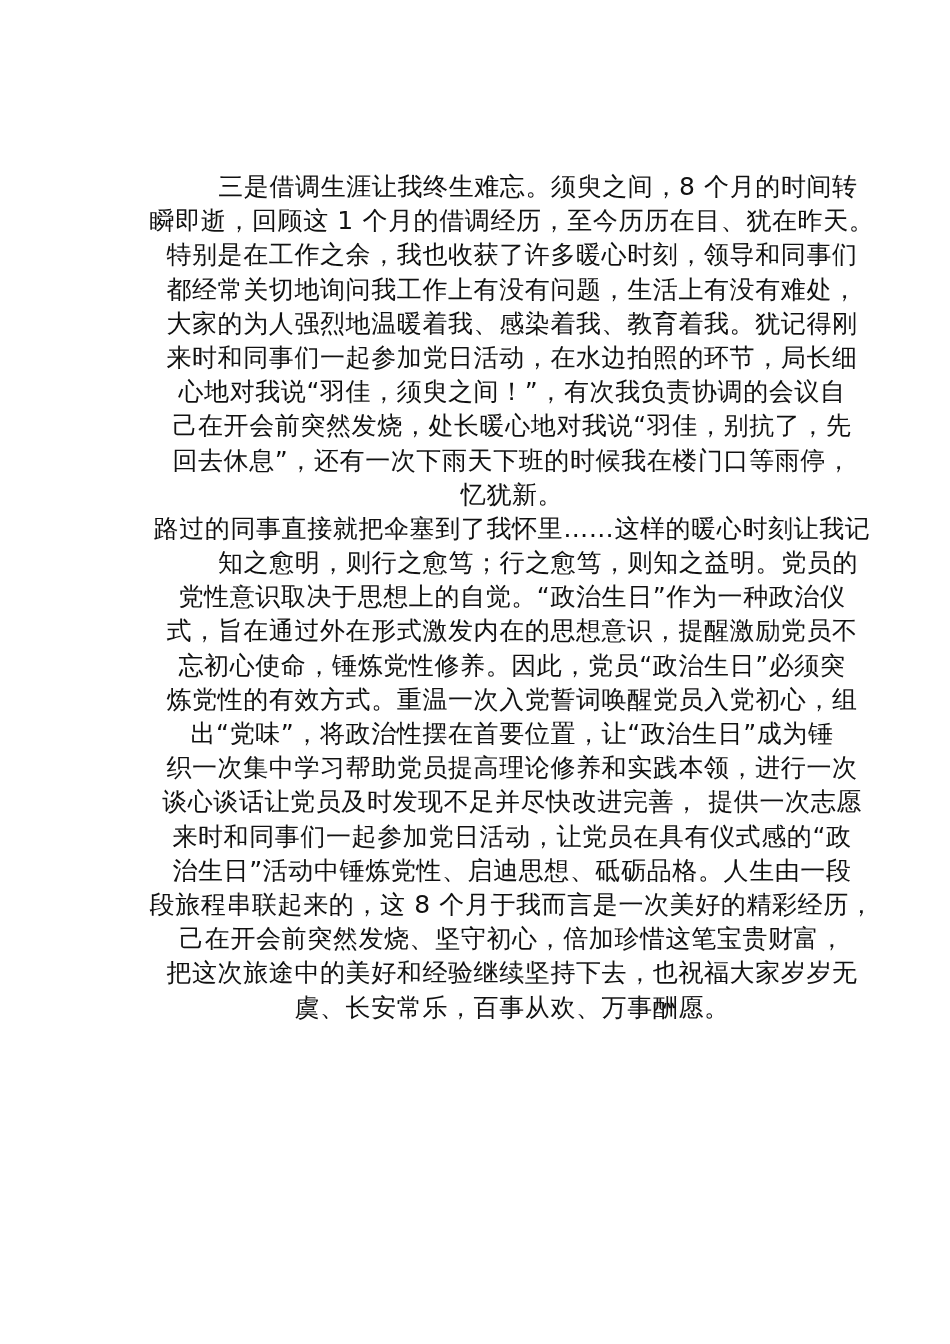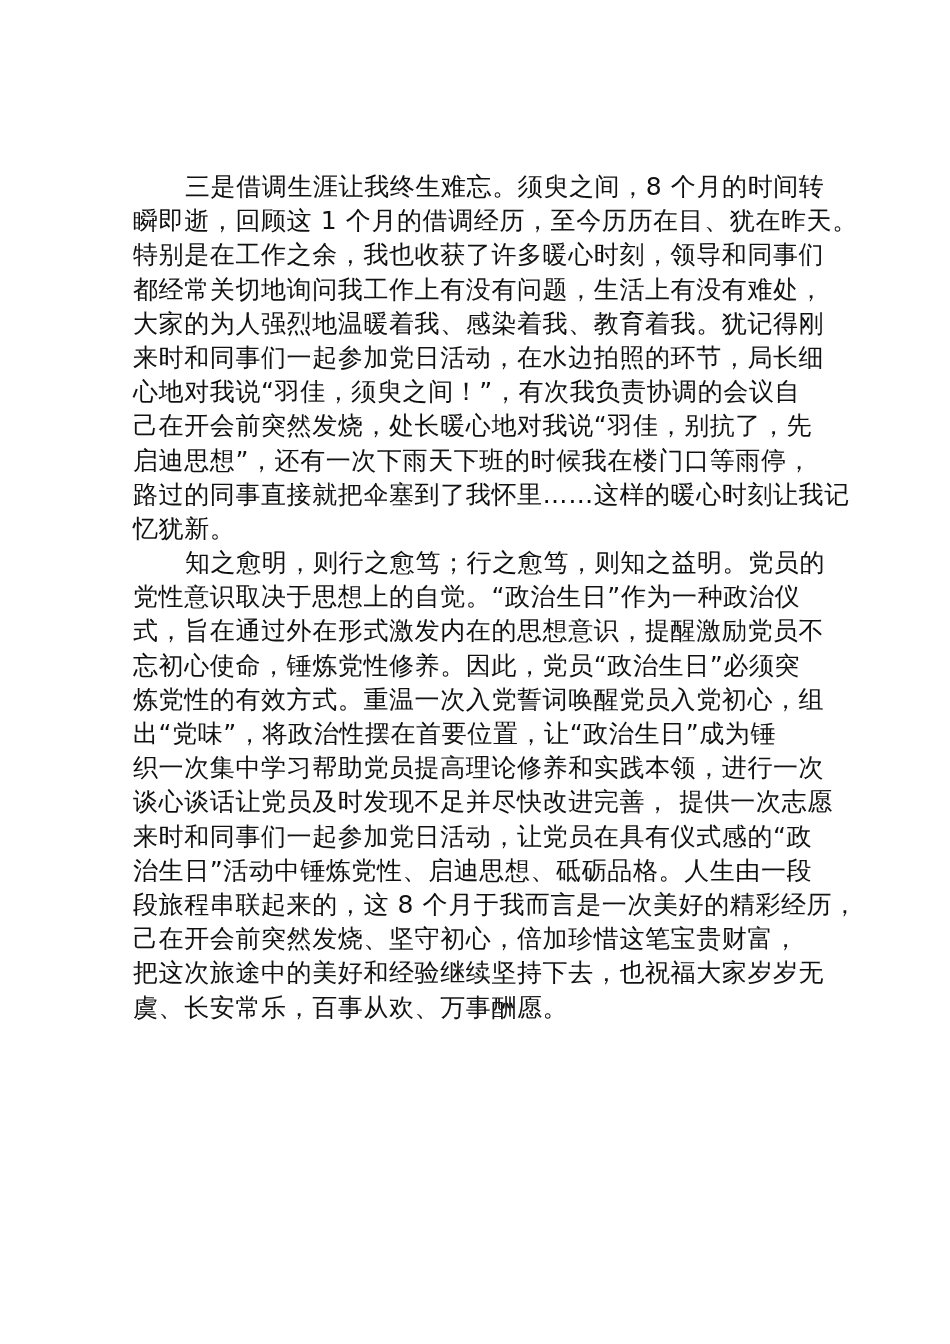--- a/index.html
+++ b/index.html
@@ -18,23 +18,24 @@
     .page {
       position: absolute;
       left: 0;
       top: 0;
       width: 950px;
       height: 1344px;
       background: #ffffff;
     }
     .body-text {
       position: absolute;
-      left: 133px;
+      left: 142px;
       top: 170px;
       width: 740px;
+      text-align: center;
     }
     .line {
       display: block;
       height: 34.2px;
       line-height: 34.2px;
       font-size: 25px;
       white-space: nowrap;
       letter-spacing: 0.6px;
     }
     .indent {
@@ -49,23 +50,23 @@
 
     <div class="paragraph">
       <span class="line indent">三是借调生涯让我终生难忘。须臾之间，8 个月的时间转</span>
       <span class="line">瞬即逝，回顾这 1 个月的借调经历，至今历历在目、犹在昨天。</span>
       <span class="line">特别是在工作之余，我也收获了许多暖心时刻，领导和同事们</span>
       <span class="line">都经常关切地询问我工作上有没有问题，生活上有没有难处，</span>
       <span class="line">大家的为人强烈地温暖着我、感染着我、教育着我。犹记得刚</span>
       <span class="line">来时和同事们一起参加党日活动，在水边拍照的环节，局长细</span>
       <span class="line">心地对我说“羽佳，须臾之间！”，有次我负责协调的会议自</span>
       <span class="line">己在开会前突然发烧，处长暖心地对我说“羽佳，别抗了，先</span>
-      <span class="line">启迪思想”，还有一次下雨天下班的时候我在楼门口等雨停，</span>
+      <span class="line">回去休息”，还有一次下雨天下班的时候我在楼门口等雨停，</span>
+      <span class="line">忆犹新。</span>
       <span class="line">路过的同事直接就把伞塞到了我怀里……这样的暖心时刻让我记</span>
-      <span class="line">忆犹新。</span>
     </div>
 
     <div class="paragraph">
       <span class="line indent">知之愈明，则行之愈笃；行之愈笃，则知之益明。党员的</span>
       <span class="line">党性意识取决于思想上的自觉。“政治生日”作为一种政治仪</span>
       <span class="line">式，旨在通过外在形式激发内在的思想意识，提醒激励党员不</span>
       <span class="line">忘初心使命，锤炼党性修养。因此，党员“政治生日”必须突</span>
       <span class="line">炼党性的有效方式。重温一次入党誓词唤醒党员入党初心，组</span>
       <span class="line">出“党味”，将政治性摆在首要位置，让“政治生日”成为锤</span>
       <span class="line">织一次集中学习帮助党员提高理论修养和实践本领，进行一次</span>

